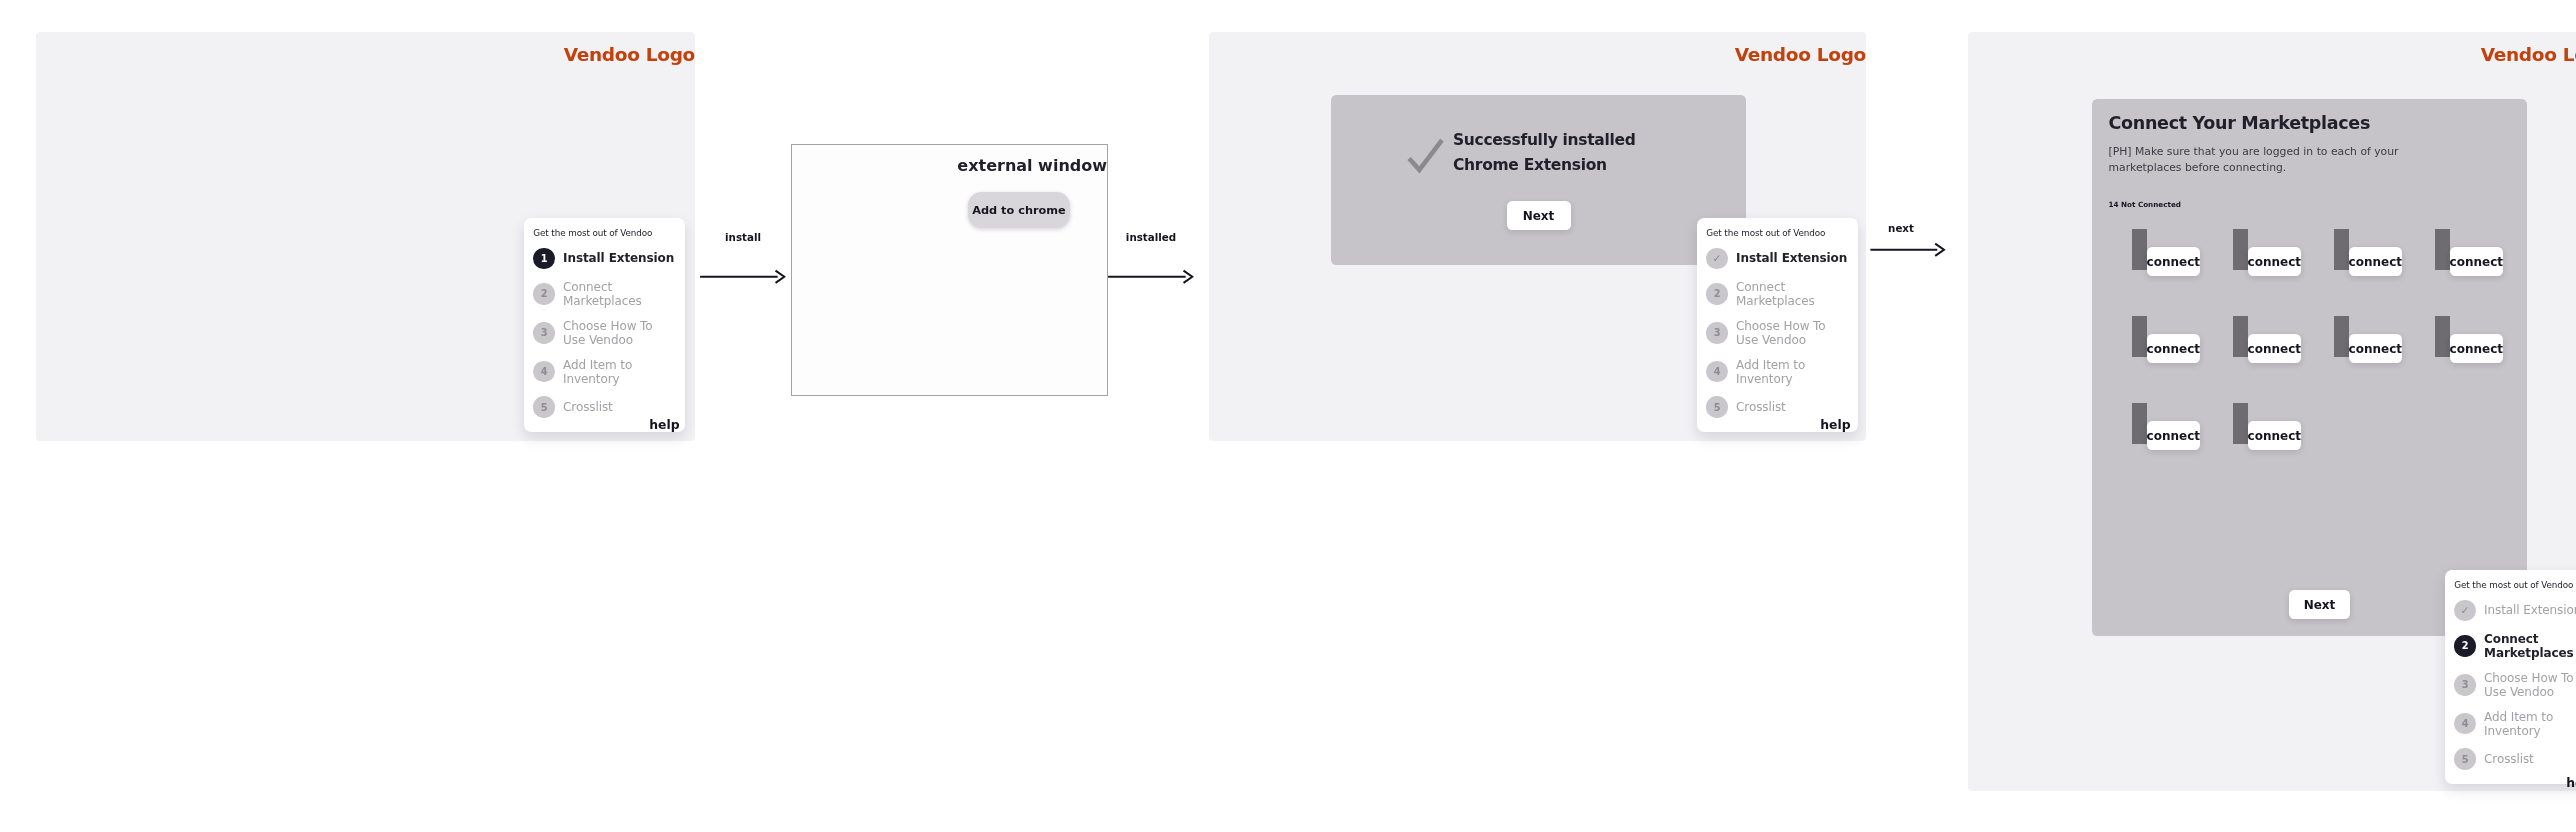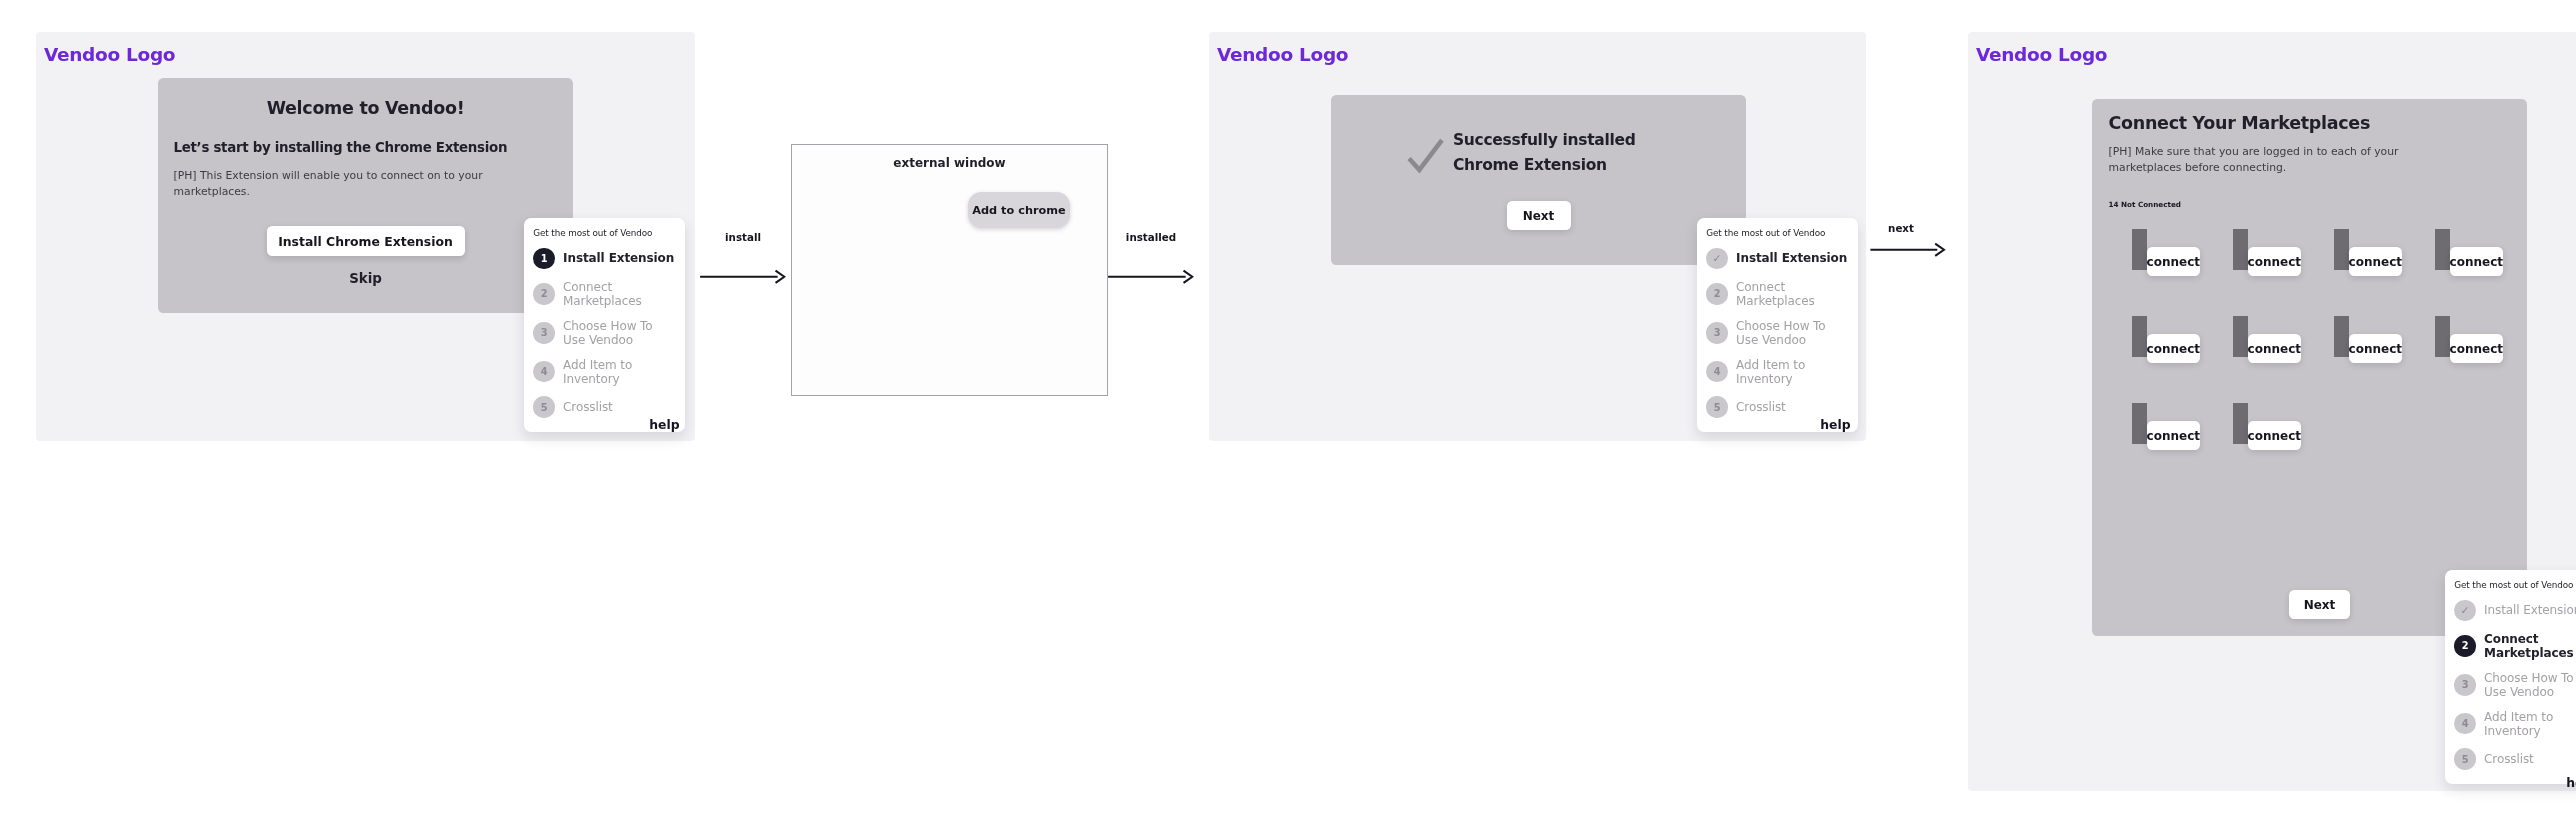--- a/index.html
+++ b/index.html
@@ -22,22 +22,22 @@
     position:relative;
     background:#ffffff;
     font-family:"DejaVu Sans","Liberation Sans",sans-serif;
     color:var(--body-text);
   }
   .panel{position:absolute;background:var(--panel-bg);border-radius:4.1px;}
   #panel1{left:36px;top:32px;width:659px;height:409px;}
   #panel2{left:1209px;top:32px;width:657px;height:409px;}
   #panel3{left:1968px;top:32px;width:644px;height:759px;}
 
-  .logo{position:absolute;top:12.4px;left:8px;width:100%;text-align:left;
-        font-size:18.5px;font-weight:bold;letter-spacing:-0.3px;color:#6d28d9;}
+  .logo{position:absolute;top:12.4px;left:0;width:100%;text-align:right;
+        font-size:18.5px;font-weight:bold;letter-spacing:-0.3px;color:#c2410c;}
 
   .gray-card{position:absolute;background:var(--card-bg);border-radius:5.2px;}
   #card1{left:122px;top:46px;width:415px;height:235px;}
   #card2{left:122px;top:63px;width:415px;height:170px;}
   #card3{left:124px;top:67px;width:435px;height:537px;}
 
   
   .welcome-title{position:absolute;top:19.6px;left:0;width:100%;text-align:center;
                  font-size:17.5px;font-weight:bold;letter-spacing:-0.3px;color:#201f2a;}
   .welcome-sub{position:absolute;top:62px;left:15.5px;font-size:13.4px;font-weight:bold;
@@ -97,39 +97,32 @@
   .arrow-group{position:absolute;display:flex;flex-direction:column;align-items:center;}
   #arrow-install{left:700px;top:231px;width:86px;}
   #arrow-installed{left:1108px;top:231px;width:86px;}
   #arrow-next{left:1856px;top:222px;width:90px;}
   .arrow-label{font-size:10.3px;font-weight:bold;color:#15141f;}
   #arrow-install .arrow-label,#arrow-installed .arrow-label{margin-bottom:26px;}
   #arrow-next .arrow-label{margin-bottom:8.2px;}
 
   .ext-window{position:absolute;left:791px;top:144px;width:317px;height:252px;
               background:#fdfdfe;border:1.5px solid var(--window-border);}
-  .ext-title{position:absolute;top:11.3px;left:0;width:100%;text-align:center;
-             font-size:12px;font-weight:bold;color:#201f2a;}
+  .ext-title{position:absolute;top:11.3px;left:0;width:100%;text-align:right;
+             font-size:16px;font-weight:bold;color:#201f2a;}
   .pill{position:absolute;left:176px;top:47px;width:102px;height:36px;border:none;
         background:var(--pill-bg);border-radius:13.4px;font-size:11.3px;font-weight:bold;
         color:#17161f;font-family:inherit;box-shadow:0 1.5px 4.1px rgba(20,20,40,.18);cursor:pointer;}
 </style>
 </head>
 <body>
 
 <div class="panel" id="panel1">
   <div class="logo">Vendoo Logo</div>
 
-  <div class="gray-card" id="card1">
-    <div class="welcome-title">Welcome to Vendoo!</div>
-    <div class="welcome-sub">Let’s start by installing the Chrome Extension</div>
-    <div class="welcome-desc">[PH] This Extension will enable you to connect on to your marketplaces.</div>
-    <button class="btn" id="install-btn">Install Chrome Extension</button>
-    <div class="skip">Skip</div>
-  </div>
 
   <div class="checklist">
       <div class="cl-title">Get the most out of Vendoo</div>
       <div class="cl-row">
         <div class="cl-circle dark">1</div>
         <div class="cl-label dark">Install Extension</div>
       </div>
       <div class="cl-row">
         <div class="cl-circle muted">2</div>
         <div class="cl-label">Connect Marketplaces</div>

